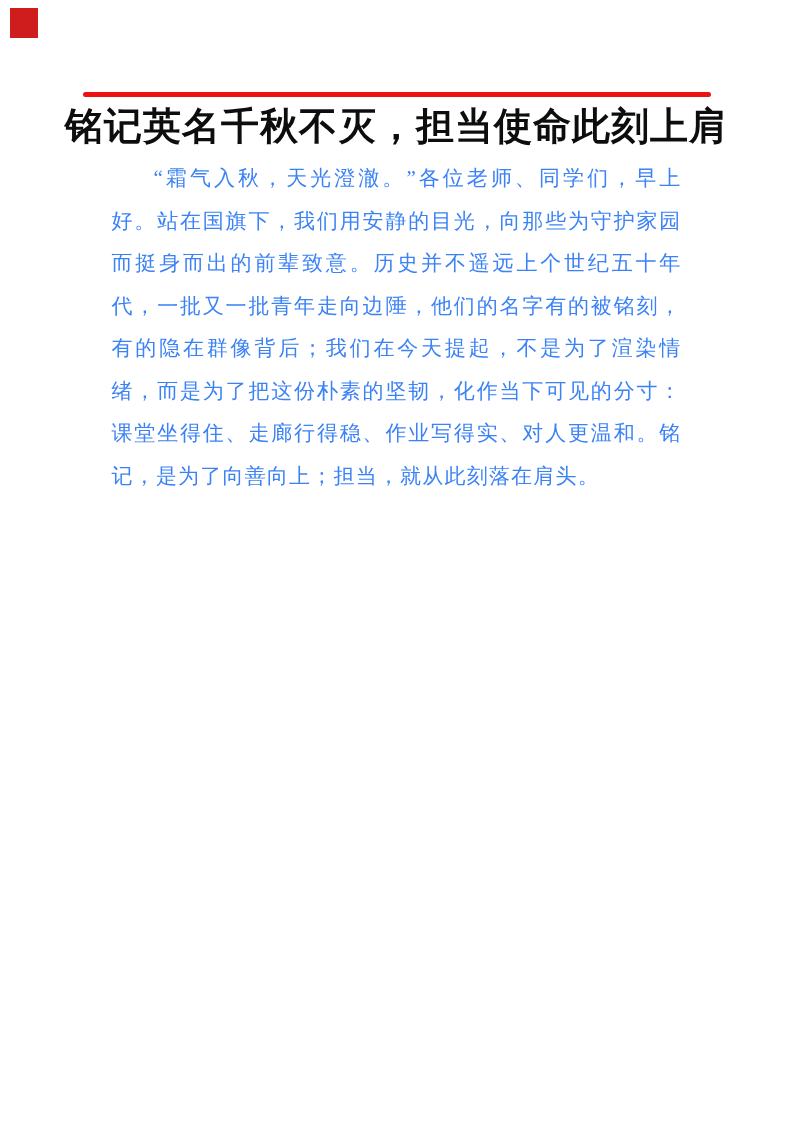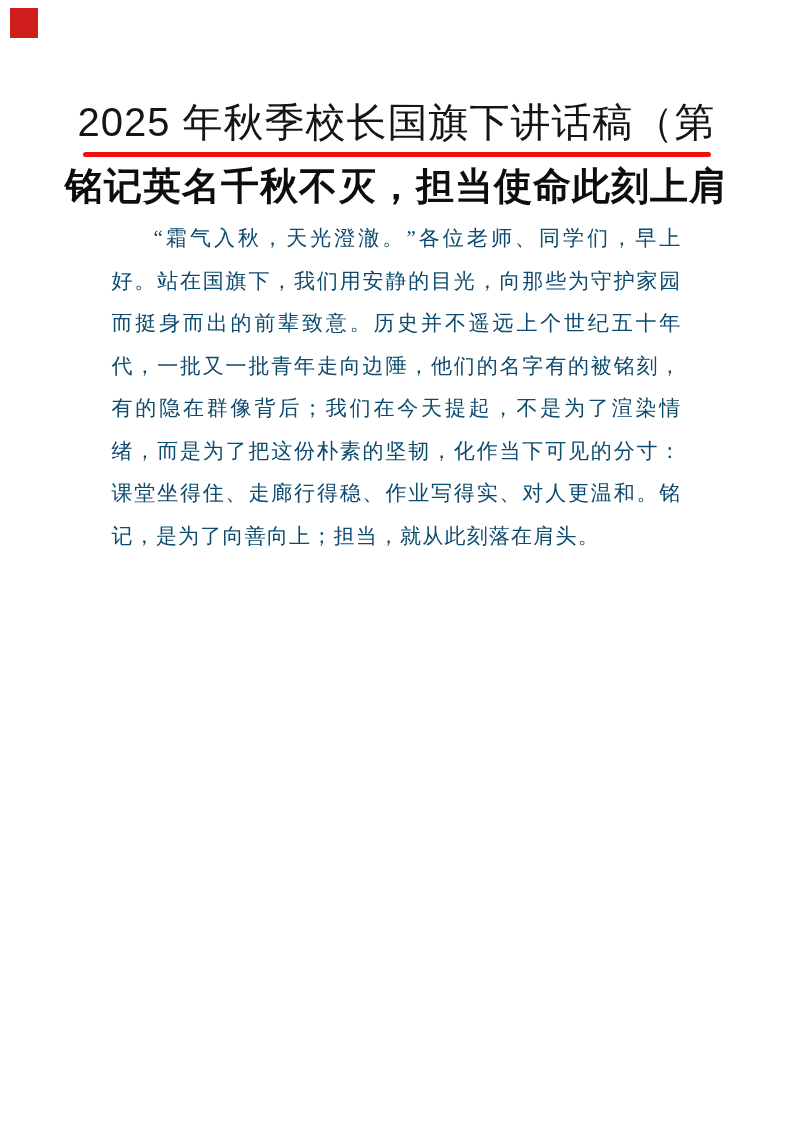--- a/index.html
+++ b/index.html
@@ -67,33 +67,32 @@
   }
   .body p {
     margin: 0;
     padding: 0;
     font-size: 21px;
     line-height: 42.5px;
     letter-spacing: 1.2px;
     text-align: justify;
     text-justify: inter-ideograph;
     text-indent: 2em;
-    color: #0c4a6e;
+    color: #3b82f6;
     font-weight: 400;
   }
 </style>
 </head>
 <body>
 
 <div class="page">
 
   <div class="corner-mark" style="background: rgb(207, 28, 28);"></div>
 
   <h1 class="title">
-    <span class="title-line">2025 年秋季校长国旗下讲话稿（第</span>
     <span class="title-underline" style="background: rgb(238, 17, 17);"></span>
   </h1>
 
   <h2 class="subtitle">铭记英名千秋不灭，担当使命此刻上肩</h2>
 
   <div class="body">
       <p>“霜气入秋，天光澄澈。”各位老师、同学们，早上好。站在国旗下，我们用安静的目光，向那些为守护家园而挺身而出的前辈致意。历史并不遥远上个世纪五十年代，一批又一批青年走向边陲，他们的名字有的被铭刻，有的隐在群像背后；我们在今天提起，不是为了渲染情绪，而是为了把这份朴素的坚韧，化作当下可见的分寸：课堂坐得住、走廊行得稳、作业写得实、对人更温和。铭记，是为了向善向上；担当，就从此刻落在肩头。</p>
     </div>
 
 </div>

